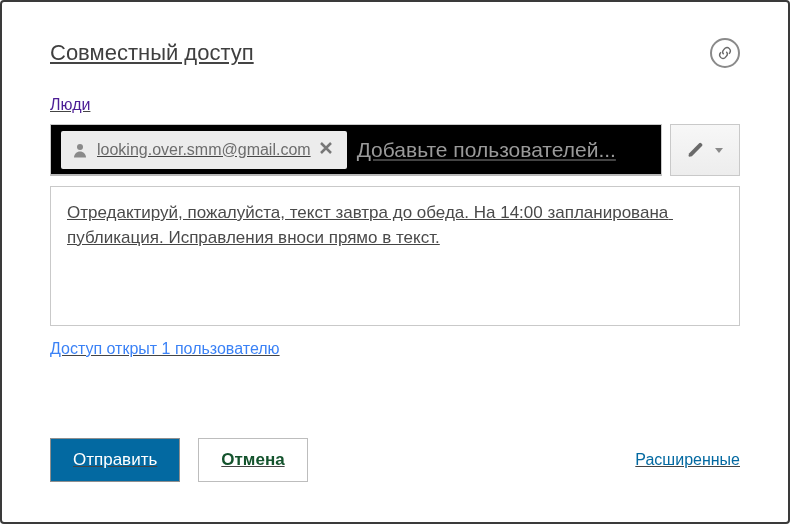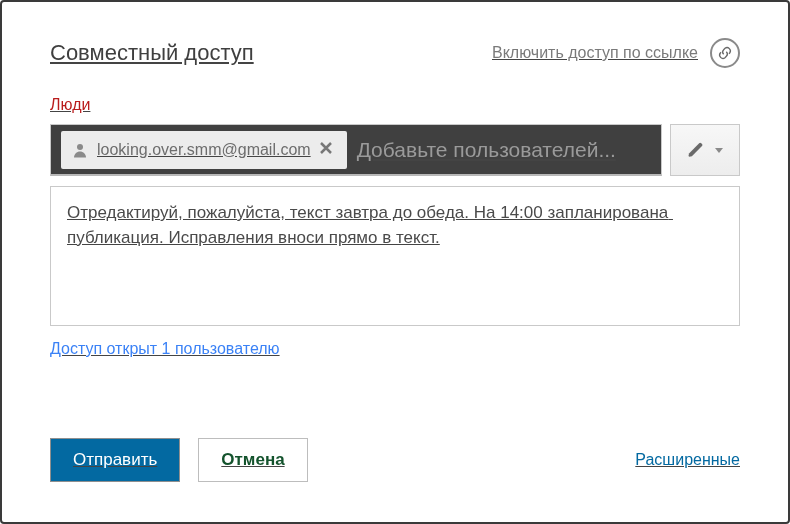--- a/index.html
+++ b/index.html
@@ -18,26 +18,26 @@
     display: flex; justify-content: space-between; align-items: center;
     margin-bottom: 28px;
   }
   .title { font-size: 22px; color: #3f3f3f; font-weight: 400; }
   .link-row { display: flex; align-items: center; gap: 12px; color: #7a7a7a; font-size: 16px; }
   .link-icon-circle {
     width: 30px; height: 30px; border: 2px solid #8a8a8a; border-radius: 50%;
     display: flex; align-items: center; justify-content: center;
   }
   .link-icon-circle svg { width: 16px; height: 16px; stroke: #6a6a6a; fill: none; stroke-width: 2; }
-  .section-label { font-size: 16px; color: #b91c1c; margin-bottom: 10px; }
+  .section-label { font-size: 16px; color: #4c1d95; margin-bottom: 10px; }
   .people-row { display: flex; gap: 8px; }
   .people-input {
     flex: 1; height: 52px;
     border: 1px solid #c9c9c9; border-bottom: 2px solid #b8b8b8;
-    background: #404040;
+    background: #000000;
     display: flex; align-items: center; padding: 0 10px; gap: 10px;
   }
   .chip {
     display: flex; align-items: center; gap: 8px;
     background: #ececec; height: 38px; padding: 0 10px;
     border-radius: 2px;
     color: #6d6d6d; font-size: 16px;
   }
   .chip svg.person { width: 18px; height: 18px; fill: #8a8a8a; }
   .chip .remove { width: 18px; height: 18px; cursor: pointer; }
@@ -81,21 +81,20 @@
   .advanced { margin-left: auto; color: #0369a1; font-size: 16px; cursor: pointer; }
 </style>
 </head>
 <body>
 
 <div class="dialog">
 
   <div class="header">
     <div class="title">Совместный доступ</div>
     <div class="link-row">
-      <span>Включить доступ по ссылке</span>
       <span class="link-icon-circle">
         <svg viewBox="0 0 24 24">
             <path d="M10 14a5 5 0 0 1 0-7l2-2a5 5 0 0 1 7 7l-1 1"></path>
             <path d="M14 10a5 5 0 0 1 0 7l-2 2a5 5 0 0 1-7-7l1-1"></path>
           </svg>
       </span>
     </div>
   </div>
 
   <div class="section-label">Люди</div>

